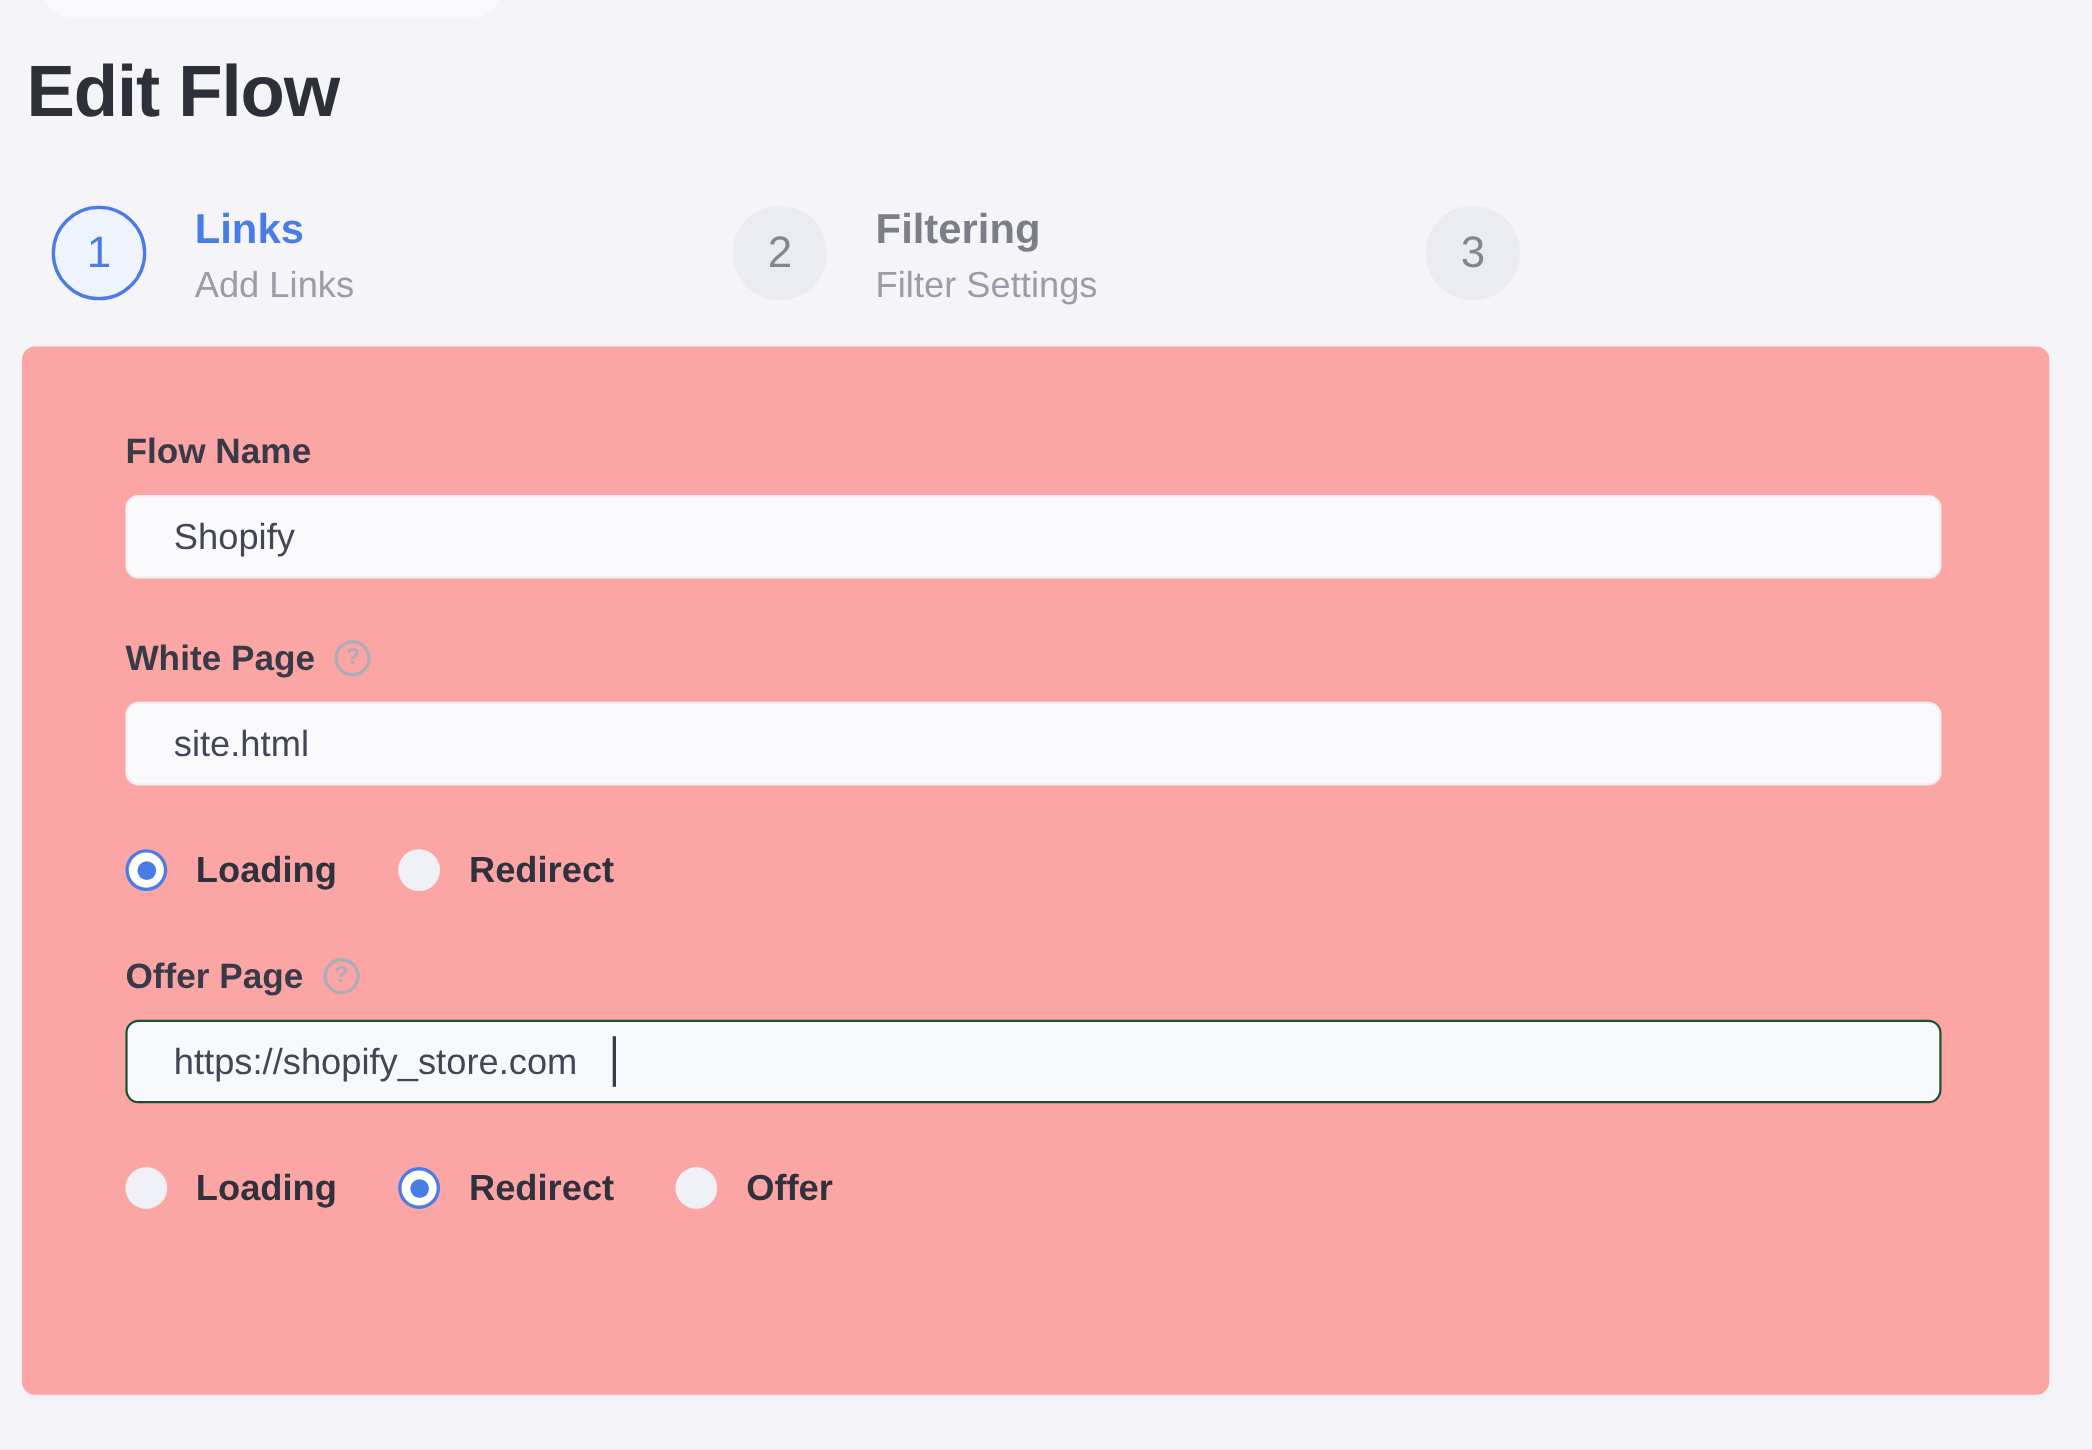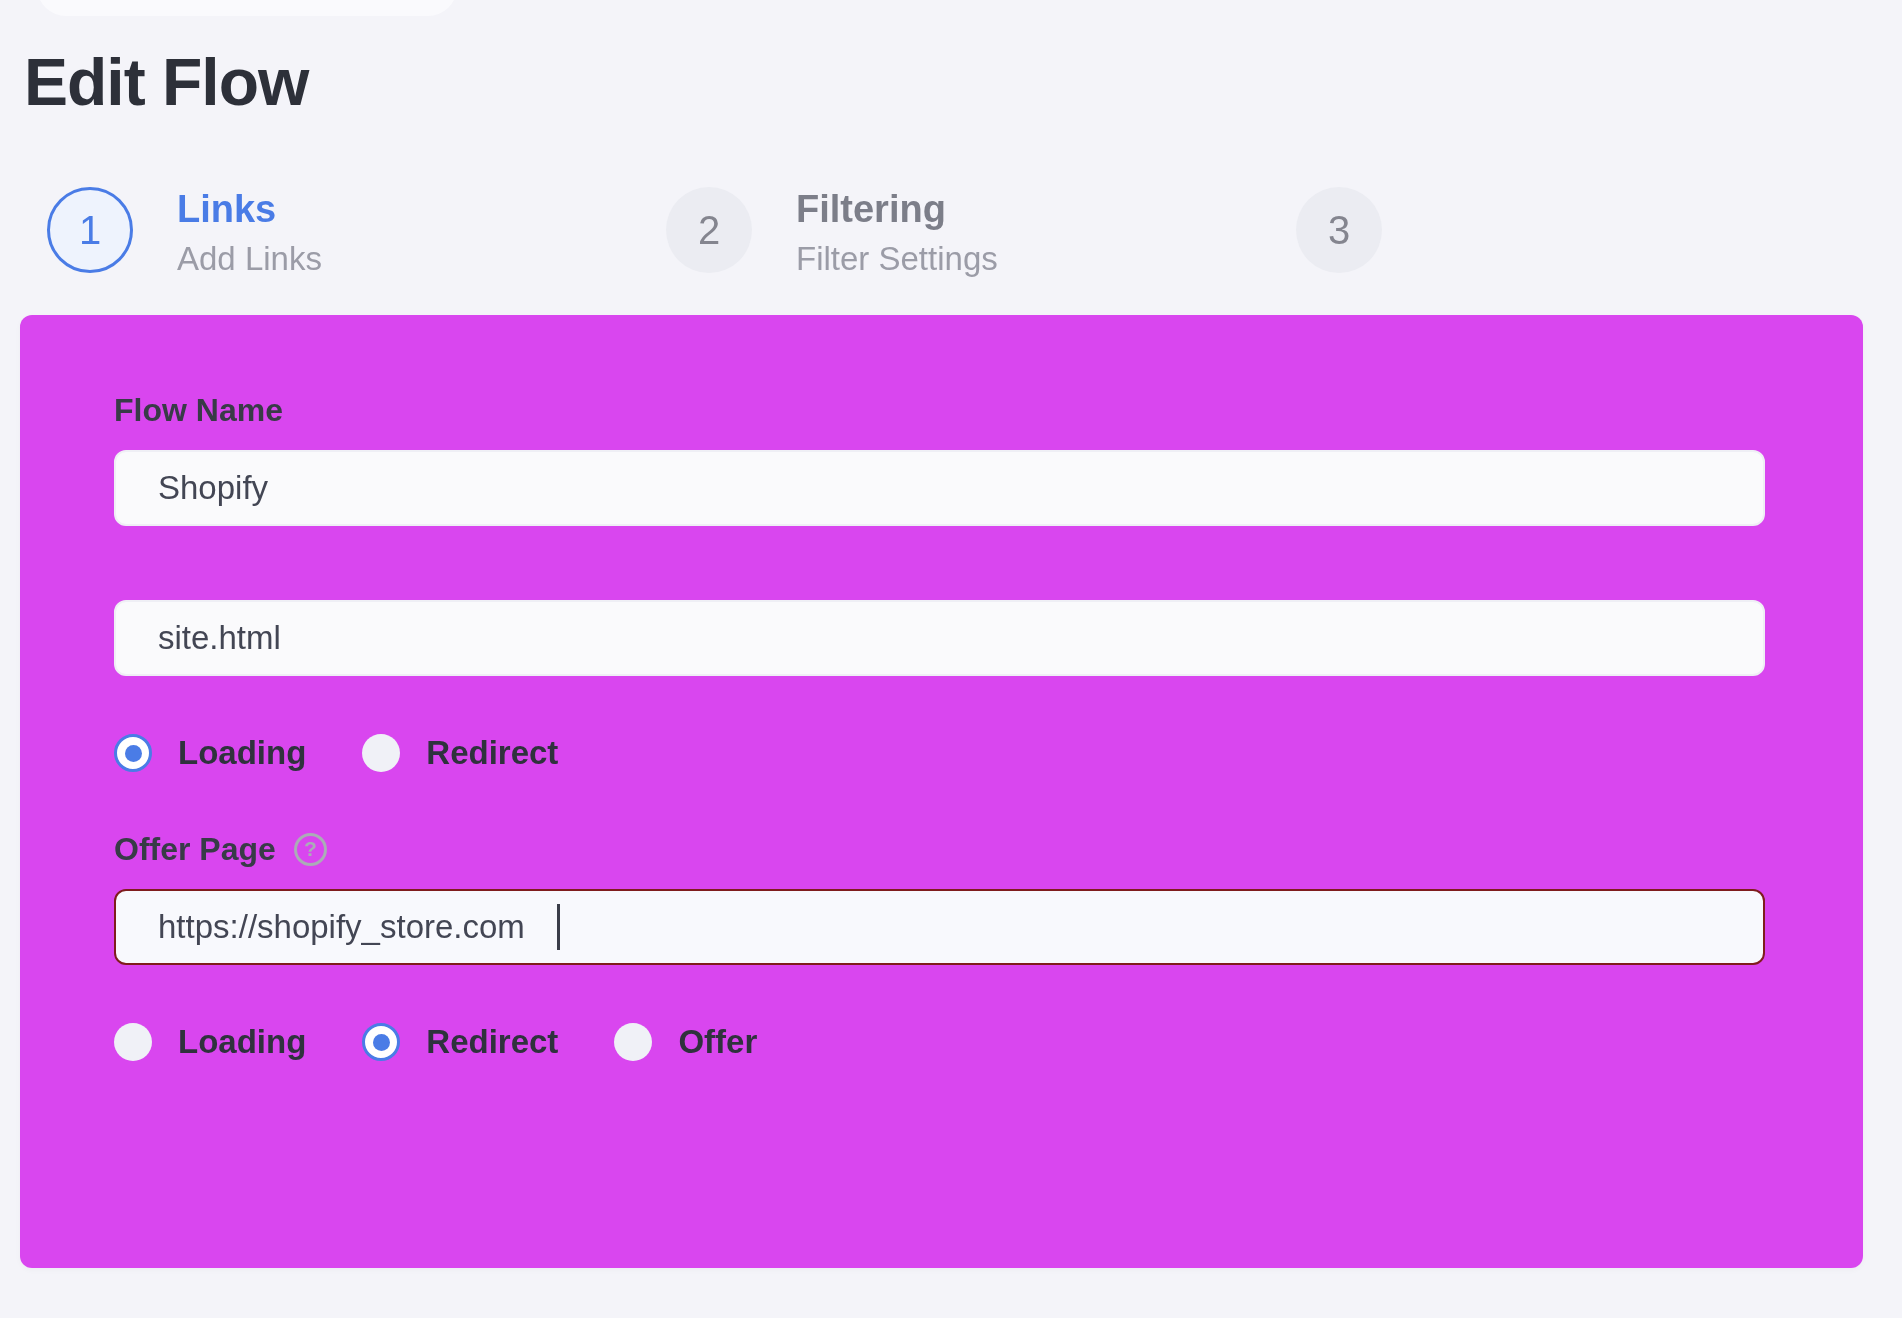--- a/index.html
+++ b/index.html
@@ -35,21 +35,21 @@
     background: #eef3fd; border: 3px solid #4a7ce6; color: #4a7ce6;
   }
   .step-text { display: flex; flex-direction: column; justify-content: space-between; padding: 2px 0 4px 0; gap: 12px; }
   .step-title { font-size: 38px; font-weight: 700; color: #7c7e89; line-height: 40px; }
   .step.active .step-title { color: #4a7ce6; }
   .step-sub { font-size: 33px; font-weight: 400; color: #9b9ca7; line-height: 36px; text-align: right; }
   
   .card {
     position: absolute; left: 20px; top: 315px;
     width: 1843px; height: 953px;
-    background: #d946ef; border-radius: 12px;
+    background: #fca5a5; border-radius: 12px;
     box-shadow: 0 2px 6px rgba(40,40,70,0.03);
     padding: 76px 98px 0 94px;
   }
   .field-label {
     display: flex; align-items: center; gap: 18px;
     font-size: 32px; font-weight: 700; color: #383b47; line-height: 38px;
   }
   .help-icon {
     width: 33px; height: 33px; border-radius: 50%;
     border: 3px solid #abacb7; color: #abacb7;
@@ -57,21 +57,21 @@
     font-size: 21px; font-weight: 700; flex: 0 0 auto;
   }
   .help-icon::after { content: "?"; }
   .text-input {
     display: block; width: 100%; height: 76px; margin-top: 21px;
     background: #fafafc; border: 2px solid #efeff5; border-radius: 12px;
     padding: 0 42px; font-family: "Liberation Sans", sans-serif;
     font-size: 33px; color: #434654; outline: none;
   }
   .text-input.fake { display: flex; align-items: center; }
-  .text-input.focused { border: 2px solid #7f1d1d; background: #f8f9fd; gap: 29px; }
+  .text-input.focused { border: 2px solid #14532d; background: #f8f9fd; gap: 29px; }
   .caret {
     width: 3px; height: 46px; background: #3a3d49; margin-left: 3px;
     animation: blink 1.1s steps(2, start) infinite;
   }
   @keyframes blink { 0%,49% {opacity:1;} 50%,100% {opacity:0;} }
   .spacer-lg { height: 53px; }
   .radio-row { margin-top: 58px; margin-bottom: 58px; display: flex; align-items: center; gap: 56px; height: 38px; }
   .radio-option { display: flex; align-items: center; gap: 26px; cursor: pointer; }
   .radio { width: 38px; height: 38px; border-radius: 50%; flex: 0 0 auto; }
   .radio.unchecked { background: #f0f1f7; }
@@ -111,20 +111,24 @@
   </div>
 </div>
 
 <div class="card">
 
   <div class="field-label">Flow Name</div>
   <input class="text-input" type="text" value="Shopify" style="">
 
   <div class="spacer-lg"></div>
 
+  <div class="field-label">
+    <span>White Page</span>
+    <span class="help-icon"></span>
+  </div>
   <input class="text-input" type="text" value="site.html" style="">
 
   <div class="radio-row">
     <div class="radio-option">
       <span class="radio checked">
           <span class="dot"></span>
         </span>
       <span class="radio-label">Loading</span>
     </div>
     <div class="radio-option">

